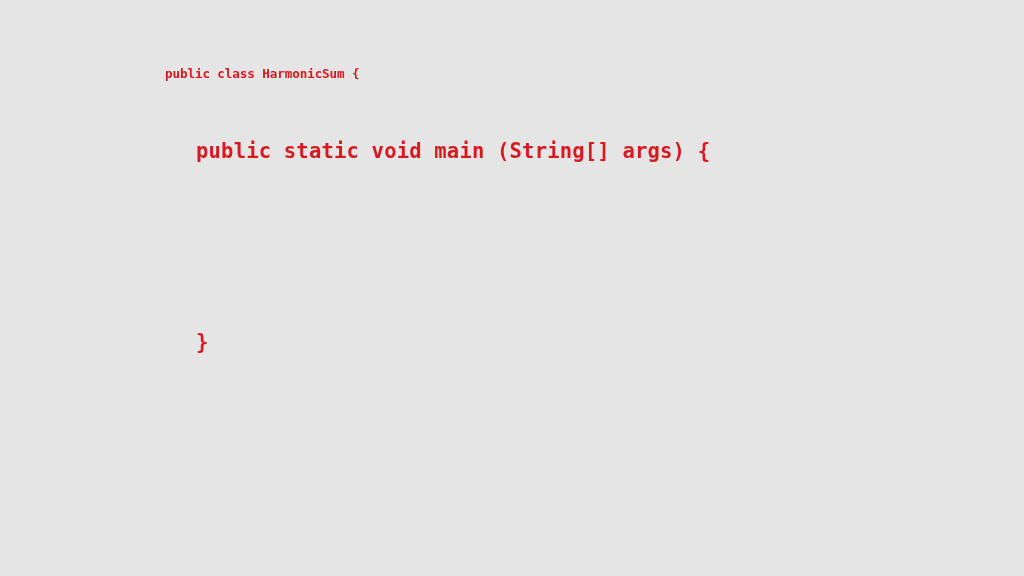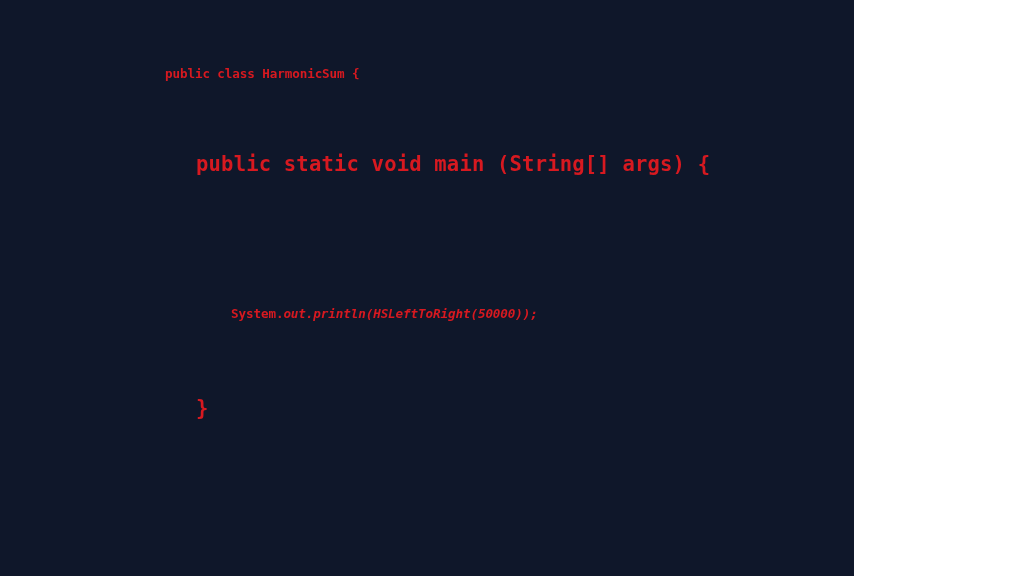--- a/index.html
+++ b/index.html
@@ -8,23 +8,23 @@
   }
   body {
     width: 1024px;
     height: 576px;
     background: #ffffff;
     font-family: "DejaVu Sans Mono", monospace;
     overflow: hidden;
   }
   #slide {
     position: relative;
-    width: 854px;
+    width: 1024px;
     height: 576px;
-    background: #0f172a;
+    background: #e5e5e5;
     text-decoration: underline;
   }
   .code-block {
     position: absolute;
     left: 165px;
     top: 9px;
     white-space: pre;
     color: #d71920;
   }
   .line {
@@ -38,21 +38,20 @@
     line-height: 15.1px;
     font-weight: bold;
     letter-spacing: -0.1px;
   }
   
   .lg {
     font-size: 20.5px;
     line-height: 27px;
     font-weight: bold;
     letter-spacing: 0.2px;
-    margin-top: 13px;
   }
   
   .brace {
     font-size: 20.5px;
     line-height: 22px;
     font-weight: bold;
   }
   .ital {
     font-style: italic;
   }
@@ -71,21 +70,20 @@
 <div id="slide">
 
   <div class="code-block">
 
     <div class="line sm">public class HarmonicSum {</div>
 
     <div class="line lg indent-1">public static void main (String[] args) {</div>
 
     <div class="gap-sm"></div>
 
-    <div class="line sm indent-2"><span>System.</span><span class="ital">out.println(HSLeftToRight(50000));</span></div>
 
 
     <div class="line brace indent-1">}</div>
 
     <div class="gap-md"></div>
 
     
 
     
     

